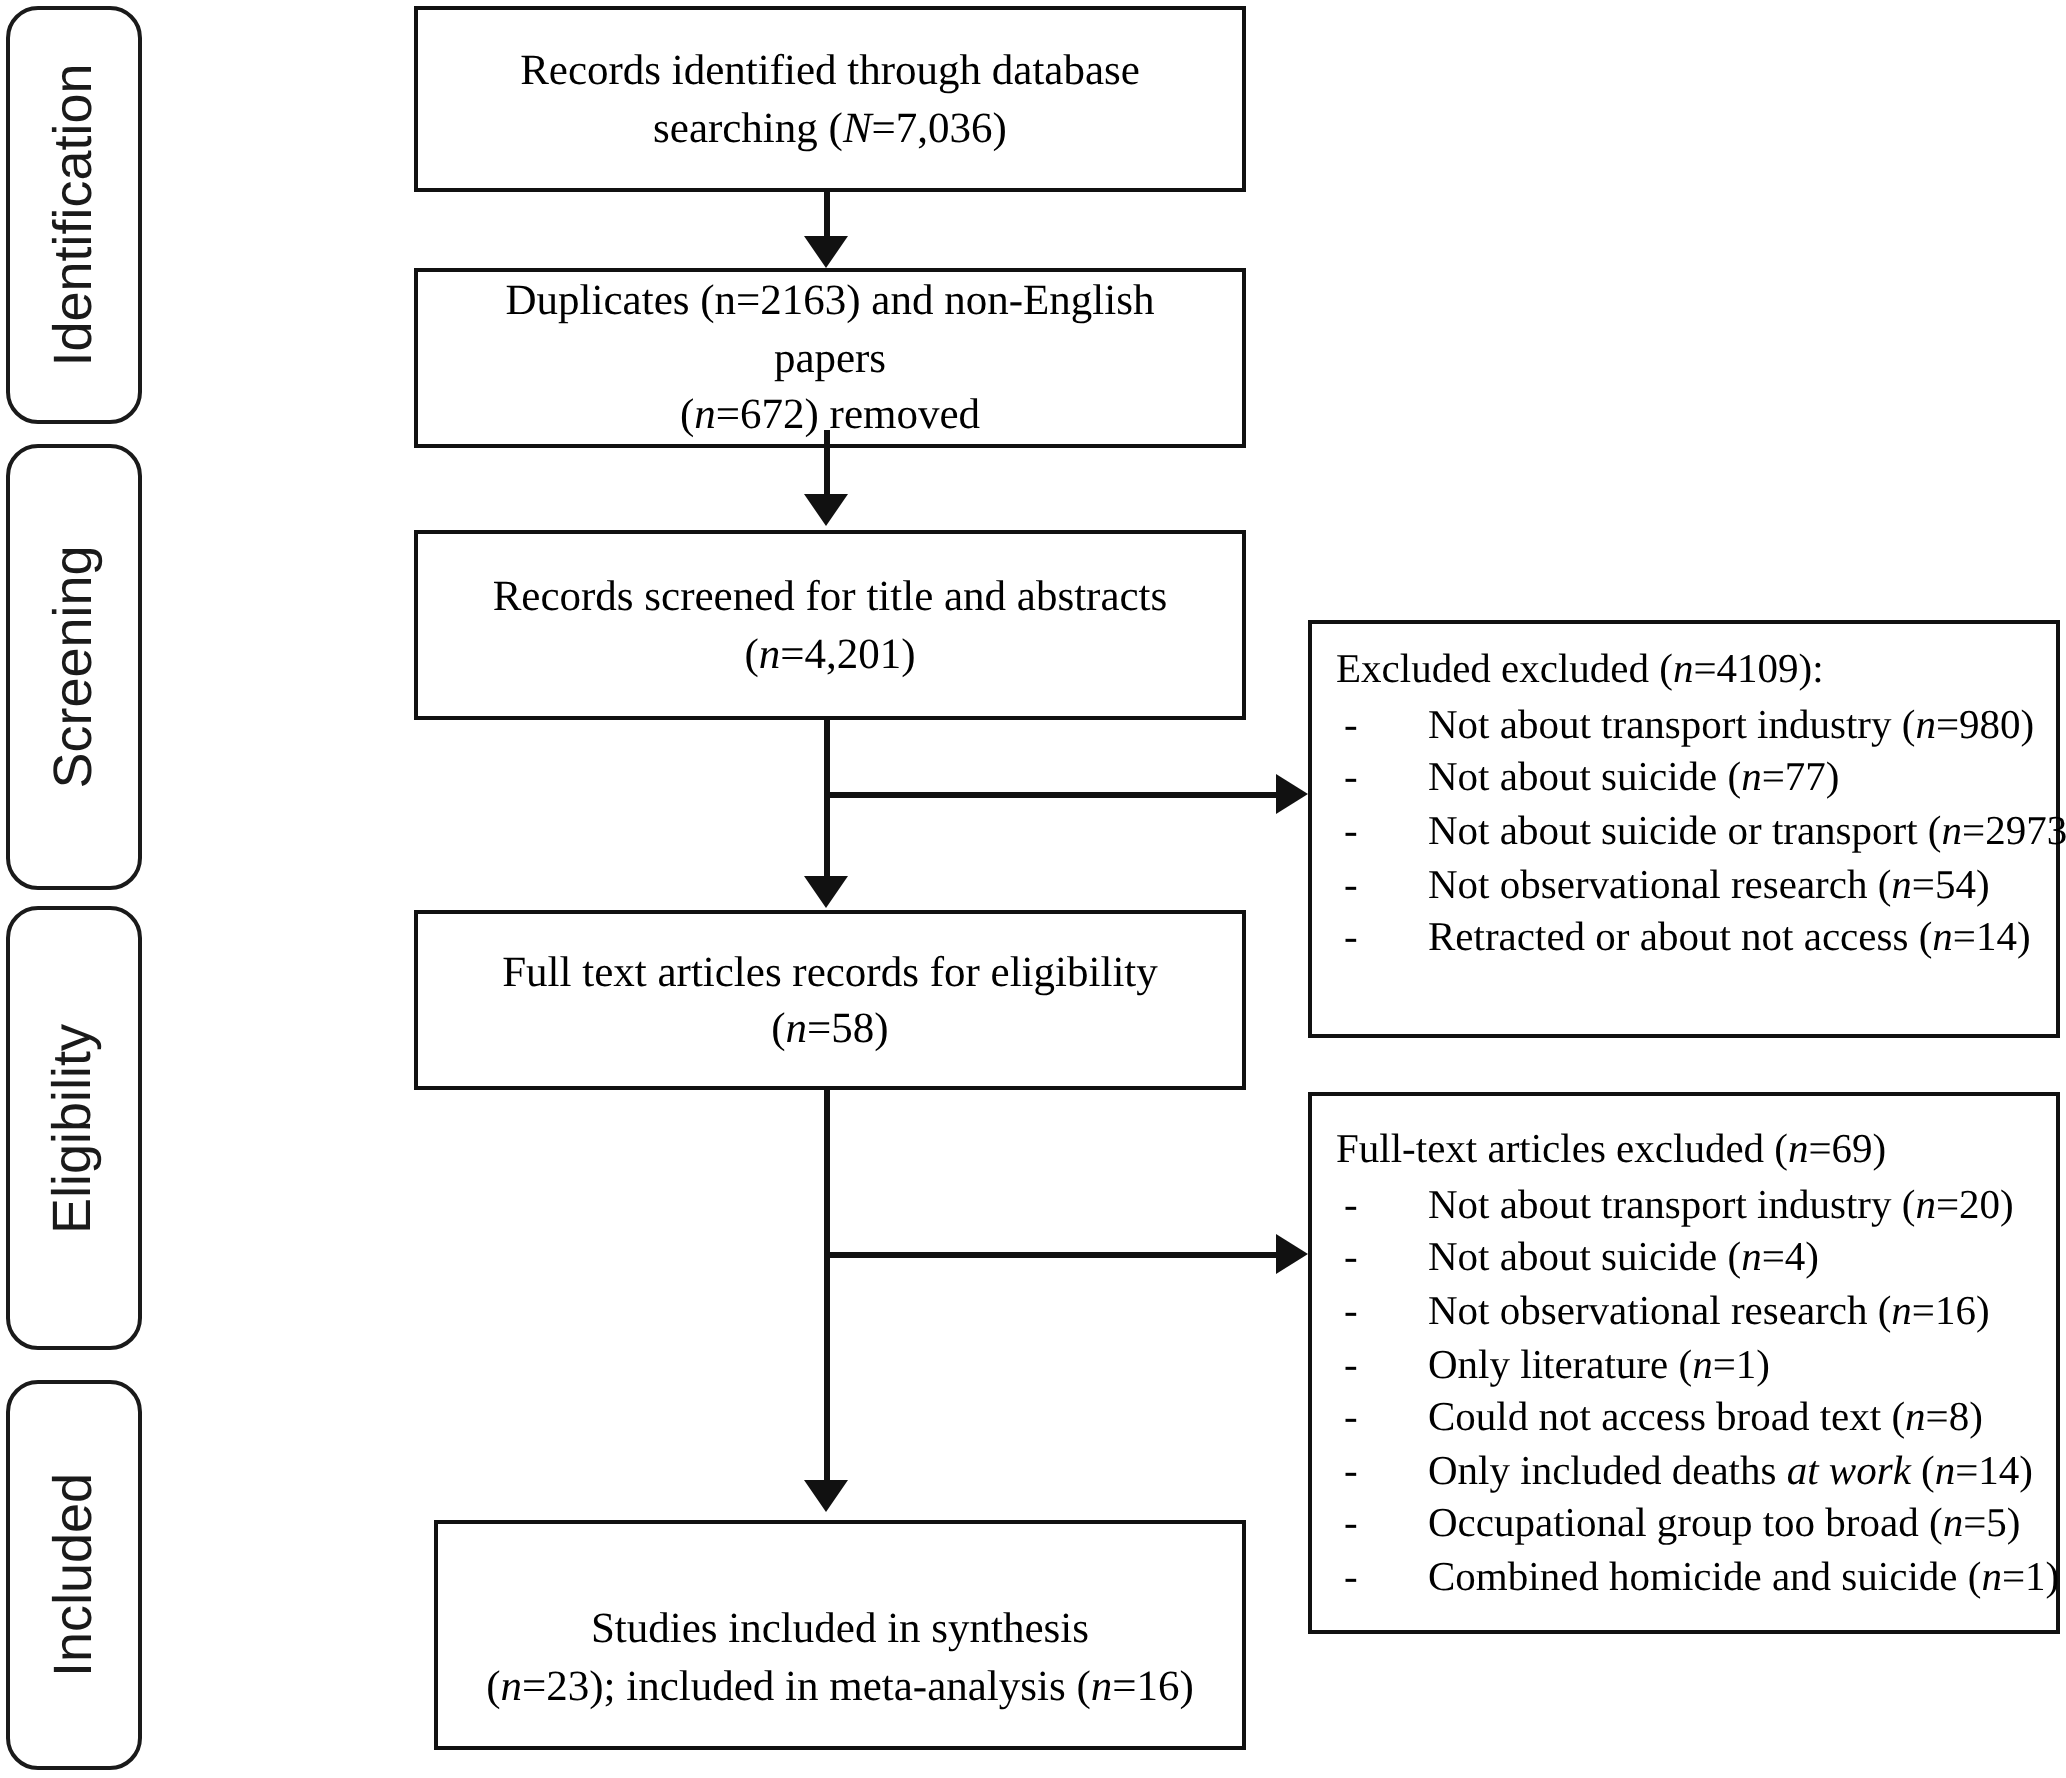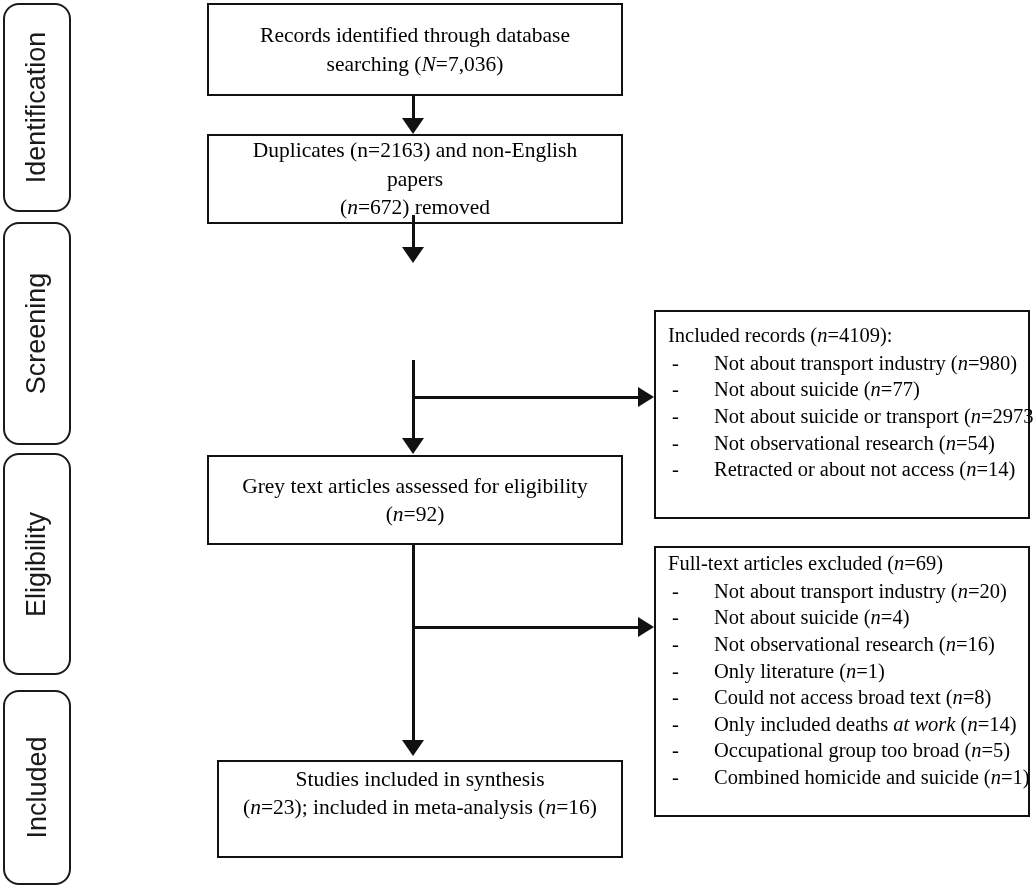--- a/index.html
+++ b/index.html
@@ -150,62 +150,68 @@
   <div class="box box-center" style="left:207px; top:134px; width:416px; height:90px;">
     <div class="box-text">
       <span>Duplicates (n=2163) and non-English papers</span><br>
       <span>(</span><i>n</i><span>=672) removed</span>
     </div>
   </div>
 
   <div class="vline" style="left:412px; top:215px; width:2.5px; height:34px;"></div>
   <div class="arrow-down" style="left:402px; top:247px;"></div>
 
+  <div class="box box-center" style="left:207px; top:265px; width:416px; height:95px;">
+    <div class="box-text">
+      <span>Records screened for title and abstracts</span><br>
+      <span>(</span><i>n</i><span>=4,201)</span>
+    </div>
+  </div>
 
   <div class="vline" style="left:412px; top:360px; width:2.5px; height:81px;"></div>
   <div class="arrow-down" style="left:402px; top:438px;"></div>
   <div class="hline" style="left:412px; top:396px; width:228px; height:2.5px;"></div>
   <div class="arrow-right" style="left:638px; top:387px;"></div>
 
   <div class="box box-center" style="left:207px; top:455px; width:416px; height:90px;">
     <div class="box-text">
-      <span>Grey text articles assessed for eligibility</span><br>
-      <span>(</span><i>n</i><span>=92)</span>
+      <span>Full text articles records for eligibility</span><br>
+      <span>(</span><i>n</i><span>=58)</span>
     </div>
   </div>
 
   <div class="vline" style="left:412px; top:545px; width:2.5px; height:198px;"></div>
   <div class="arrow-down" style="left:402px; top:740px;"></div>
   <div class="hline" style="left:412px; top:626px; width:228px; height:2.5px;"></div>
   <div class="arrow-right" style="left:638px; top:617px;"></div>
 
-  <div class="box box-center" style="left:217px; top:760px; width:406px; height:98px;">
+  <div class="box box-center" style="left:217px; top:760px; width:406px; height:115px;align-items:flex-end;">
     <div class="box-text" style="position:relative; top:-16px;">
       <span>Studies included in synthesis</span><br>
       <span>(</span><i>n</i><span>=23); included in meta-analysis (</span><i>n</i><span>=16)</span>
     </div>
   </div>
 
   <div class="box" style="left:654px; top:310px; width:376px; height:209px;">
     <div class="excl-inner">
       <p class="excl-head">
-        <span>Included records (</span><i>n</i><span>=4109):</span>
+        <span>Excluded excluded (</span><i>n</i><span>=4109):</span>
       </p>
       <ul class="excl-list">
         <li><span class="dash">-</span><span>Not about transport industry (</span><i>n</i><span>=980)</span></li>
         <li><span class="dash">-</span><span>Not about suicide (</span><i>n</i><span>=77)</span></li>
         <li><span class="dash">-</span><span>Not about suicide or transport (</span><i>n</i><span>=2973)</span></li>
         <li><span class="dash">-</span><span>Not observational research (</span><i>n</i><span>=54)</span></li>
         <li><span class="dash">-</span><span>Retracted or about not access (</span><i>n</i><span>=14)</span></li>
       </ul>
     </div>
   </div>
 
   <div class="box" style="left:654px; top:546px; width:376px; height:271px;">
-    <div class="excl-inner" style="padding-top:2px;">
+    <div class="excl-inner" style="padding-top:14px;">
       <p class="excl-head">
         <span>Full-text articles excluded (</span><i>n</i><span>=69)</span>
       </p>
       <ul class="excl-list">
         <li><span class="dash">-</span><span>Not about transport industry (</span><i>n</i><span>=20)</span></li>
         <li><span class="dash">-</span><span>Not about suicide (</span><i>n</i><span>=4)</span></li>
         <li><span class="dash">-</span><span>Not observational research (</span><i>n</i><span>=16)</span></li>
         <li><span class="dash">-</span><span>Only literature (</span><i>n</i><span>=1)</span></li>
         <li><span class="dash">-</span><span>Could not access broad text (</span><i>n</i><span>=8)</span></li>
         <li><span class="dash">-</span><span>Only included deaths </span><i>at work</i><span> (</span><i>n</i><span>=14)</span></li>

